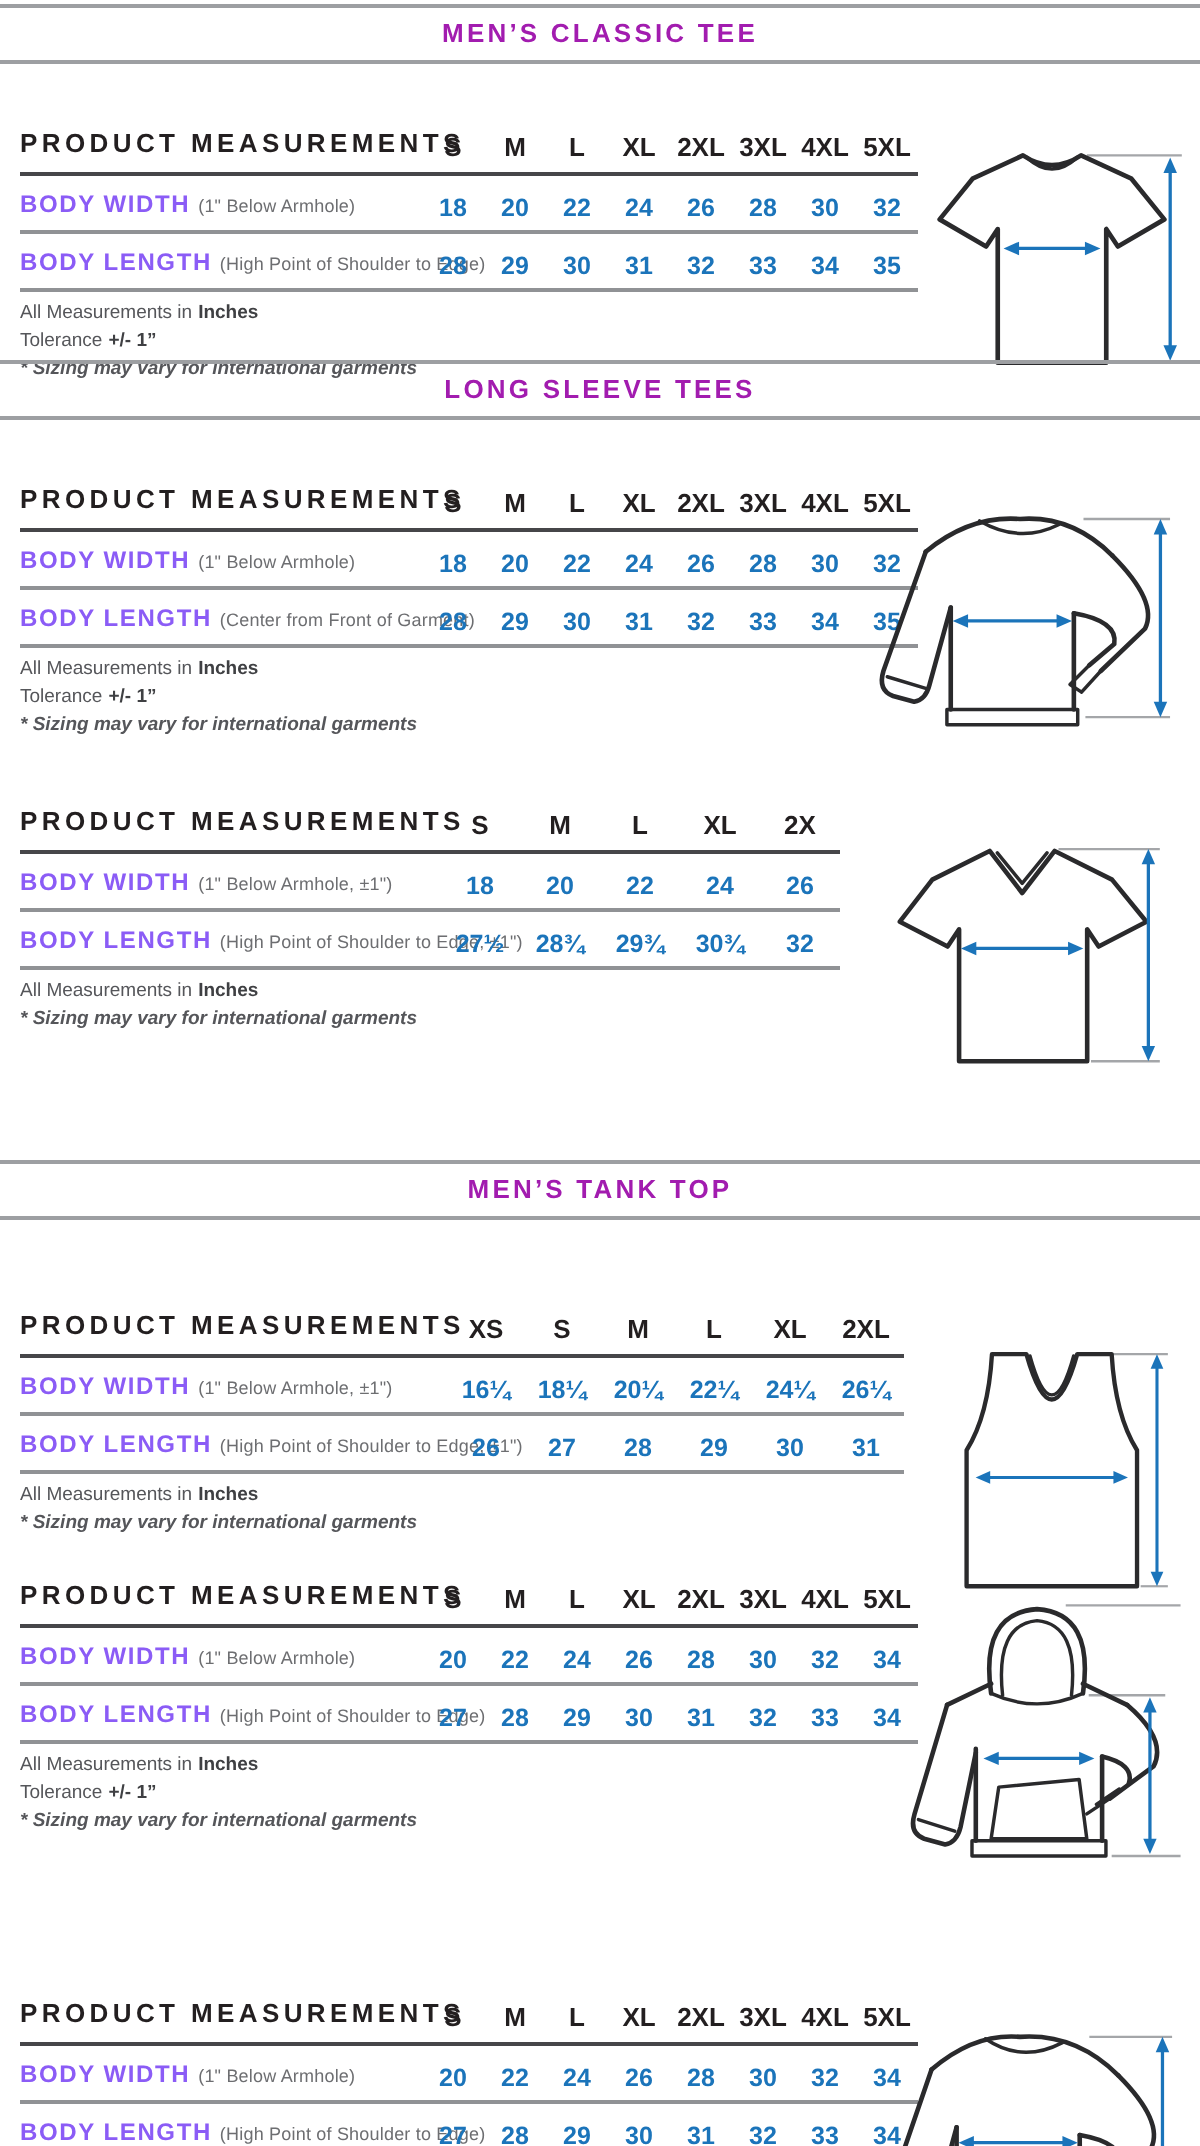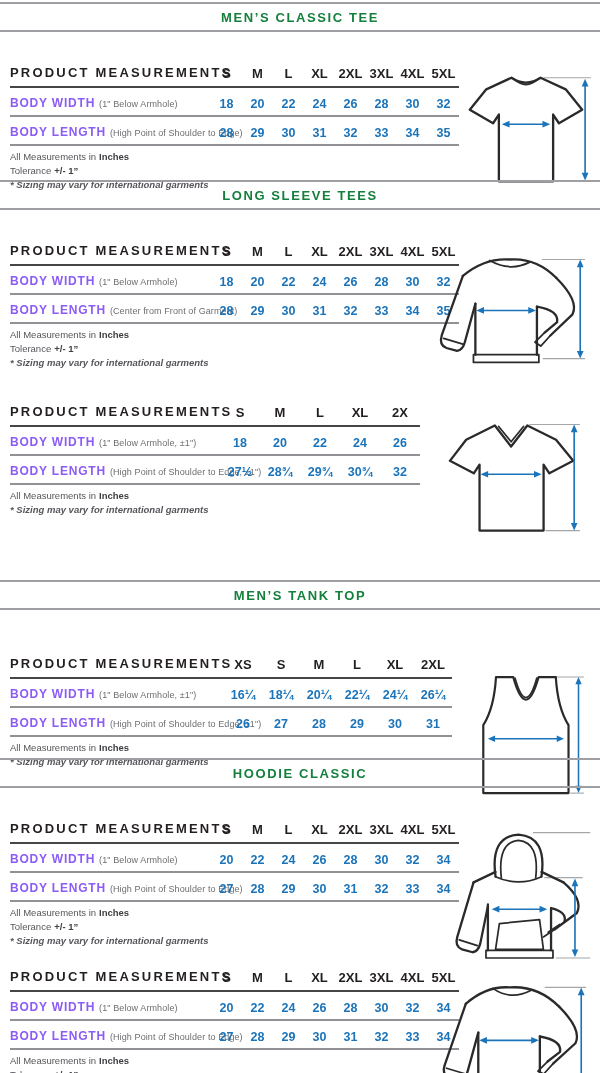--- a/index.html
+++ b/index.html
@@ -1,20 +1,20 @@
 <!DOCTYPE html>
 <html><head>
 <meta charset="utf-8">
 <style>
   html,body{margin:0;padding:0;background:#fff;}
   body{width:600px;font-family:"Liberation Sans","DejaVu Sans",sans-serif;color:#231f20;
        -webkit-font-smoothing:antialiased;padding-top:2px;}
   .chart-section{position:relative;height:178px;box-sizing:border-box;}
   .title-bar{border-top:2px solid #9d9fa2;border-bottom:2px solid #9d9fa2;text-align:center;padding:4px 0;}
-  .section-title{font-size:13px;font-weight:800;letter-spacing:1.6px;color:#15803d;}
+  .section-title{font-size:13px;font-weight:800;letter-spacing:1.6px;color:#a21caf;}
   .content{position:relative;padding-left:10px;}
   .table-block{margin-top:31px;}
   .table-block.no-tolerance{margin-top:44px;}
   .size-table{width:449px;}
   .t-row{display:flex;align-items:flex-end;}
   .t-row.header{border-bottom:2px solid #464649;padding-bottom:5px;}
   .t-row.data{border-bottom:2px solid #909295;padding:5px 0 4px 0;}
   .label-cell{flex:1;min-width:0;white-space:nowrap;}
   .pm-label{font-size:13px;font-weight:800;letter-spacing:2.2px;color:#231f20;}
   .size-cell{width:31px;text-align:center;font-size:13px;font-weight:800;color:#231f20;}
@@ -321,23 +321,20 @@
     <line class="arrow" x1="31" y1="78" x2="109" y2="78"></line>
     <polygon class="ah" points="28,78 36,74.5 36,81.5"></polygon>
     <polygon class="ah" points="112,78 104,74.5 104,81.5"></polygon>
     <line class="arrow" x1="128" y1="15" x2="128" y2="133"></line>
     <polygon class="ah" points="128,10 124.5,18 131.5,18"></polygon>
     <polygon class="ah" points="128,138 124.5,130 131.5,130"></polygon>
   </svg></div>
     </div>
   </section>
     <section class="chart-section" data-name="size-chart-section">
-    <div class="title-bar" data-name="section-title-bar">
-      <span class="section-title" data-name="section-title">HOODIE CLASSIC</span>
-    </div>
     <div class="content" data-name="section-content">
       <div class="table-block" data-name="table-block">
         <div class="size-table" data-name="size-table" style="width: 449px;">
           <div class="t-row header" data-name="table-header-row">
             <div class="label-cell" data-name="header-label-cell">
               <span class="pm-label" data-name="product-measurements-label">PRODUCT MEASUREMENTS</span>
             </div>
 
           <div class="size-cell" data-name="size-header-cell">S</div>
               <div class="size-cell" data-name="size-header-cell">M</div>

